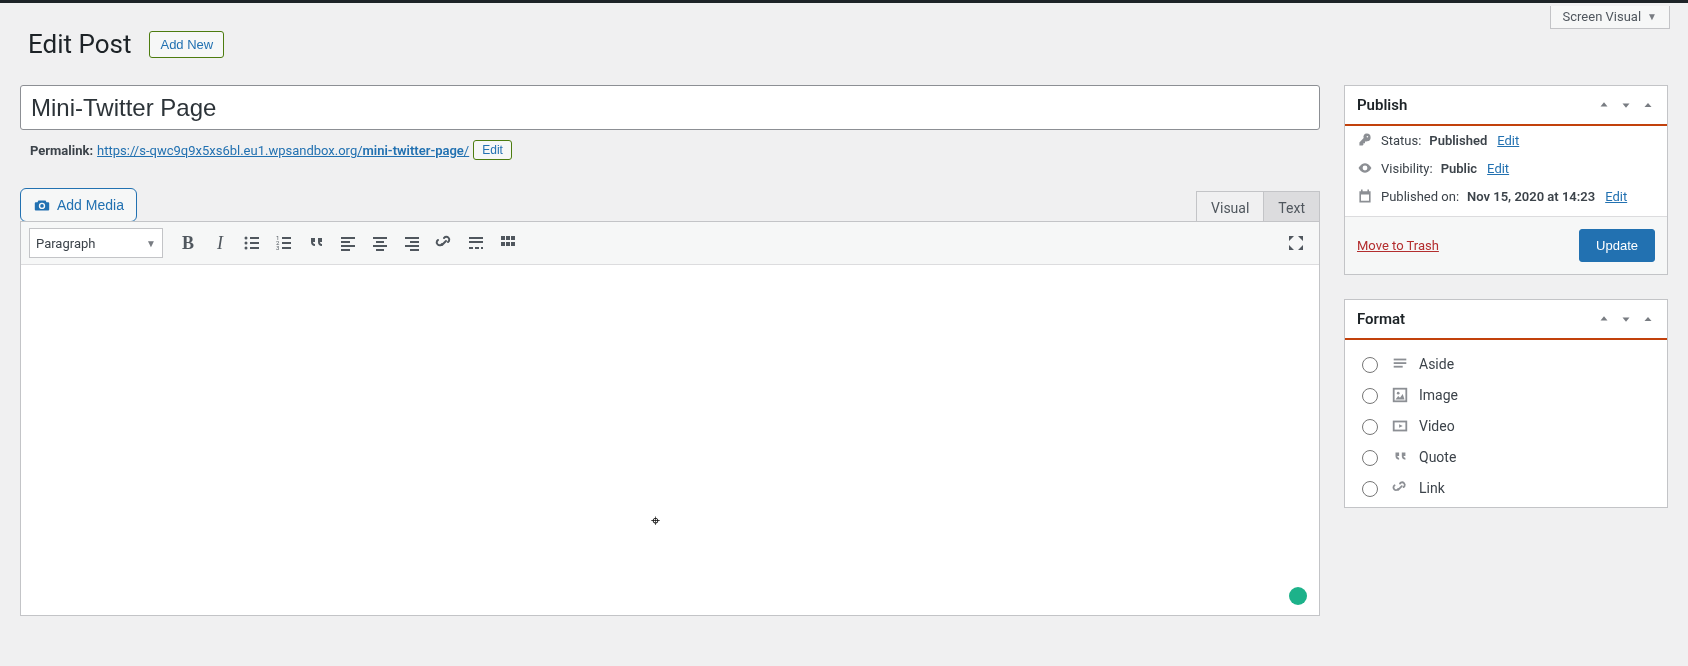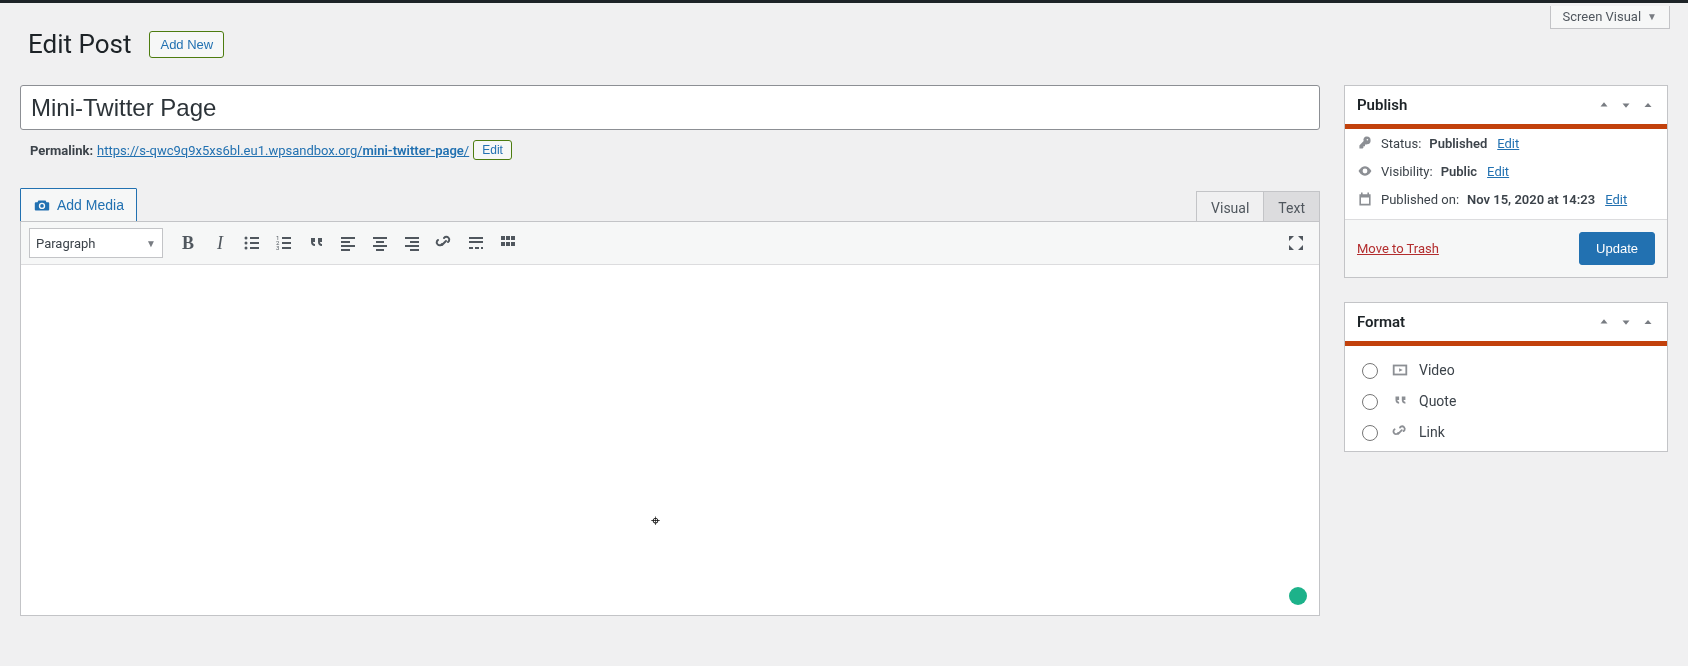--- a/index.html
+++ b/index.html
@@ -113,21 +113,21 @@
     align-items: center;
     justify-content: space-between;
   }
   .add-media-btn {
     display: inline-flex;
     align-items: center;
     gap: 6px;
     padding: 7px 12px;
     background: #f6f7f7;
     border: 1px solid #2271b1;
-    border-radius: 1px;
+    border-radius: 6px;
     color: #2271b1;
     font-size: 14px;
     cursor: pointer;
   }
   .add-media-btn svg { width:18px; height:18px; }
   .editor-tabs {
     display: flex;
     gap: 0;
     align-self: flex-end;
   }
@@ -210,21 +210,21 @@
   .sidebox {
     border: 1px solid #c3c4c7;
     background: #fff;
     margin-bottom: 24px;
   }
   .sidebox-head {
     display: flex;
     align-items: center;
     justify-content: space-between;
     padding: 10px 12px;
-    border-bottom: 5px solid #c2410c;
+    border-bottom: 2px solid #c2410c;
   }
   .sidebox-head h2 {
     margin: 0;
     font-size: 15px;
     font-weight: 600;
     color: #1d2327;
   }
   .sidebox-head .ctrls {
     display: flex;
     gap: 8px;
@@ -506,20 +506,38 @@
                 <svg width="14" height="14" viewBox="0 0 20 20">
                   <path d="M5 13l5-6 5 6z" fill="#787c82"></path>
                 </svg>
               </span>
           </div>
         </div>
         <div class="format-list" id="format-list">
             <div class="format-item">
               <input type="radio" name="pf" style="">
               <svg class="fi" viewBox="0 0 20 20">
+                <rect x="3" y="4" width="14" height="2"></rect>
+                <rect x="3" y="8" width="14" height="2"></rect>
+                <rect x="3" y="12" width="10" height="2"></rect>
+              </svg>
+              <label>Aside</label>
+            </div>
+            <div class="format-item">
+              <input type="radio" name="pf" style="">
+              <svg class="fi" viewBox="0 0 20 20">
+                <rect x="3" y="3" width="14" height="14" fill="none" stroke="#8c8f94" stroke-width="2"></rect>
+                <circle cx="8" cy="8" r="1.5"></circle>
+                <path d="M5 15l3-4 2 2 3-4 2 6z"></path>
+              </svg>
+              <label>Image</label>
+            </div>
+            <div class="format-item">
+              <input type="radio" name="pf" style="">
+              <svg class="fi" viewBox="0 0 20 20">
                 <rect x="3" y="5" width="14" height="10" fill="none" stroke="#8c8f94" stroke-width="2"></rect>
                 <path d="M9 8l4 2-4 2z"></path>
               </svg>
               <label>Video</label>
             </div>
             <div class="format-item">
               <input type="radio" name="pf" style="">
               <svg class="fi" viewBox="0 0 20 20">
                 <path d="M5 5h4v4H7c0 2 2 2 2 2v2c-3 0-4-2-4-4V5zm7 0h4v4h-2c0 2 2 2 2 2v2c-3 0-4-2-4-4V5z"></path>
               </svg>

